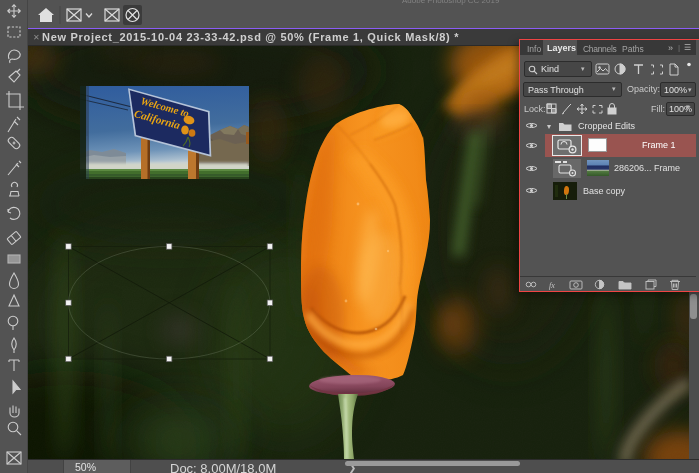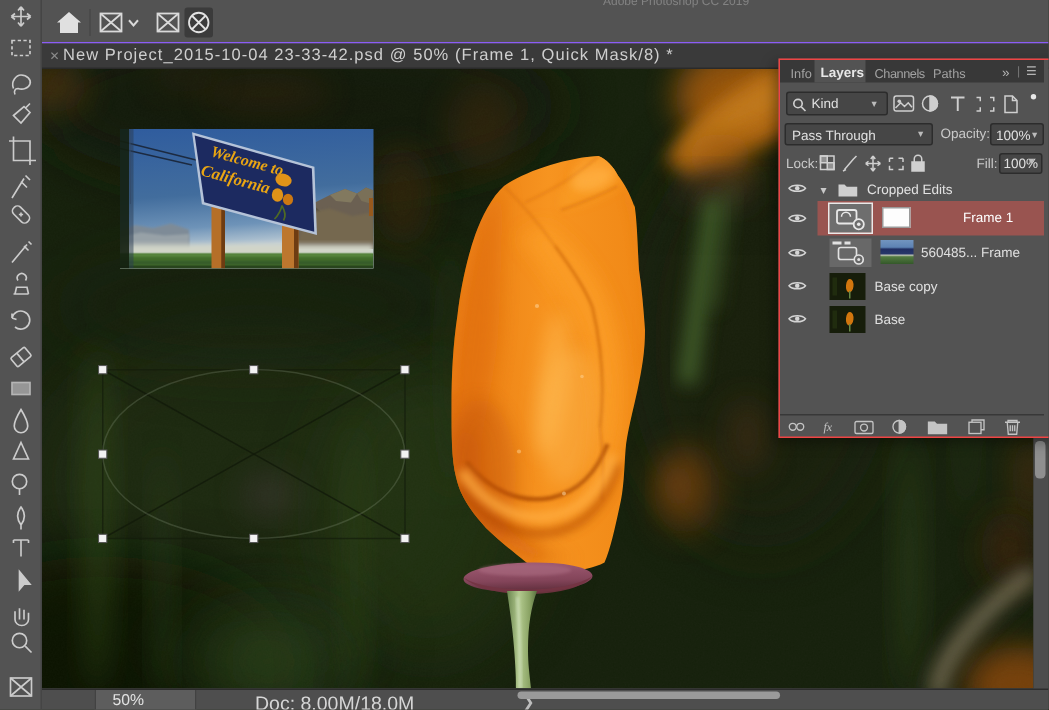--- a/index.html
+++ b/index.html
@@ -326,21 +326,21 @@
       <rect x="95" y="5" width="19" height="20" rx="2" fill="#3b3b3b"></rect>
       <g stroke="#e2e2e2" fill="none" stroke-width="1.2">
         <circle cx="104.5" cy="15" r="6.5"></circle>
         <path d="M100,10.5 L109,19.5 M109,10.5 L100,19.5"></path>
       </g>
     </svg>
   </div>
 
   <div class="abs" style="left:28px; top:29px; width:671px; height:17px; background:#3a3a3a; border-bottom:1px solid #2a2a2a;">
     <span class="abs" style="left:5px; top:4px; font-size:8px; color:#8d8d8d;">✕</span>
-    <span class="abs" style="left:14px; top:2px; font-size:11px; font-weight:normal; color:#cfcfcf; letter-spacing:0.7px;">New Project_2015-10-04 23-33-42.psd @ 50% (Frame 1, Quick Mask/8) *</span>
+    <span class="abs" style="left:14px; top:2px; font-size:11px; font-weight:bold; color:#cfcfcf; letter-spacing:0.7px;">New Project_2015-10-04 23-33-42.psd @ 50% (Frame 1, Quick Mask/8) *</span>
   </div>
 
   <div class="abs" style="left:689px; top:46px; width:10px; height:413px; background:#4d4d4d;">
     <div class="abs" style="left:1px; top:248px; width:7px; height:25px; background:#8f8f8f; border-radius:3px;"></div>
   </div>
 
   <div class="abs" style="left:28px; top:459px; width:671px; height:14px; background:#4e4e4e; border-top:1px solid #2c2c2c;">
     <div class="abs" style="left:35px; top:0; width:68px; height:14px; background:#5d5d5d; border-left:1px solid #424242; border-right:1px solid #424242;"></div>
     <span class="abs" style="left:47px; top:1px; font-size:10.5px; color:#e2e2e2;">50%</span>
     <span class="abs" style="left:142px; top:1px; font-size:13px; color:#d6d6d6;">Doc: 8.00M/18.0M</span>
@@ -453,48 +453,36 @@
         </svg>
       <div class="abs" style="left:33px; top:2px; width:28px; height:19px; background:#686868;">
         <svg width="28" height="19" viewBox="0 0 28 19">
             <path d="M2,3 h6 M10,3 h4" stroke="#e2e2e2" stroke-width="2"></path>
             <rect x="6" y="6" width="12" height="8" rx="1.5" fill="none" stroke="#e2e2e2" stroke-width="1.1"></rect>
             <circle cx="19.5" cy="14" r="3" fill="#686868" stroke="#e2e2e2" stroke-width="1.1"></circle>
             <circle cx="19.5" cy="14" r="1" fill="#e2e2e2"></circle>
           </svg>
       </div>
       <div class="abs" style="left:67px; top:3px; width:22px; height:16px; background:linear-gradient(180deg,#7295bf 0%,#5d83b4 30%,#202e62 38%,#28376a 58%,#c2c6bb 63%,#527a40 70%,#34582a 100%);"></div>
-      <span class="abs" style="left:94px; top:6px; font-size:9px; color:#e0e0e0;">560485... Frame</span>
+      <span class="abs" style="left:94px; top:6px; font-size:9px; color:#e0e0e0;">286206... Frame</span>
     </div>
 
     <div class="abs" style="left:0; top:140px; width:176px; height:22px;">
       <svg class="abs" style="left:5px; top:6px;" width="13" height="9" viewBox="0 0 13 9">
           <path d="M1,4.5 C3,1.8 10,1.8 12,4.5 C10,7.2 3,7.2 1,4.5 Z" fill="none" stroke="#d4d4d4" stroke-width="1"></path>
           <circle cx="6.5" cy="4.5" r="1.5" fill="#d4d4d4"></circle>
         </svg>
       <div class="abs" style="left:33px; top:2px; width:24px; height:18px; background:#161d0a; overflow:hidden;">
         <div class="abs" style="left:2px; top:3px; width:3px; height:12px; background:#202c0e;"></div>
         <div class="abs" style="left:11px; top:4px; width:5px; height:9px; background:#d1760e; border-radius:45% 55% 50% 50%; transform:rotate(6deg);"></div>
         <div class="abs" style="left:12.5px; top:12px; width:1.5px; height:5px; background:#6b8a46;"></div>
       </div>
       <span class="abs" style="left:63px; top:6px; font-size:9px; color:#e0e0e0;">Base copy</span>
     </div>
 
-    <div class="abs" style="left:0; top:162px; width:176px; height:22px;">
-      <svg class="abs" style="left:5px; top:6px;" width="13" height="9" viewBox="0 0 13 9">
-          <path d="M1,4.5 C3,1.8 10,1.8 12,4.5 C10,7.2 3,7.2 1,4.5 Z" fill="none" stroke="#d4d4d4" stroke-width="1"></path>
-          <circle cx="6.5" cy="4.5" r="1.5" fill="#d4d4d4"></circle>
-        </svg>
-      <div class="abs" style="left:33px; top:2px; width:24px; height:18px; background:#161d0a; overflow:hidden;">
-        <div class="abs" style="left:2px; top:3px; width:3px; height:12px; background:#202c0e;"></div>
-        <div class="abs" style="left:11px; top:4px; width:5px; height:9px; background:#d1760e; border-radius:45% 55% 50% 50%; transform:rotate(6deg);"></div>
-        <div class="abs" style="left:12.5px; top:12px; width:1.5px; height:5px; background:#6b8a46;"></div>
-      </div>
-      <span class="abs" style="left:63px; top:6px; font-size:9px; color:#e0e0e0;">Base</span>
-    </div>
 
     <div class="abs" style="left:0; top:236px; width:176px; height:15px; border-top:1px solid #383838;">
       <svg width="176" height="15" viewBox="0 0 176 15">
         <g stroke="#c4c4c4" fill="none" stroke-width="0.9">
           <circle cx="8.5" cy="7.5" r="2.3"></circle>
             <circle cx="13.5" cy="7.5" r="2.3"></circle>
           <text x="29" y="10.5" font-size="8" font-style="italic" fill="#c4c4c4" stroke="none" font-family="Liberation Serif">fx</text>
           <rect x="50" y="4" width="12" height="8" rx="1"></rect>
             <circle cx="56" cy="8" r="2.3"></circle>
           <circle cx="79.5" cy="7.5" r="4.2"></circle>

